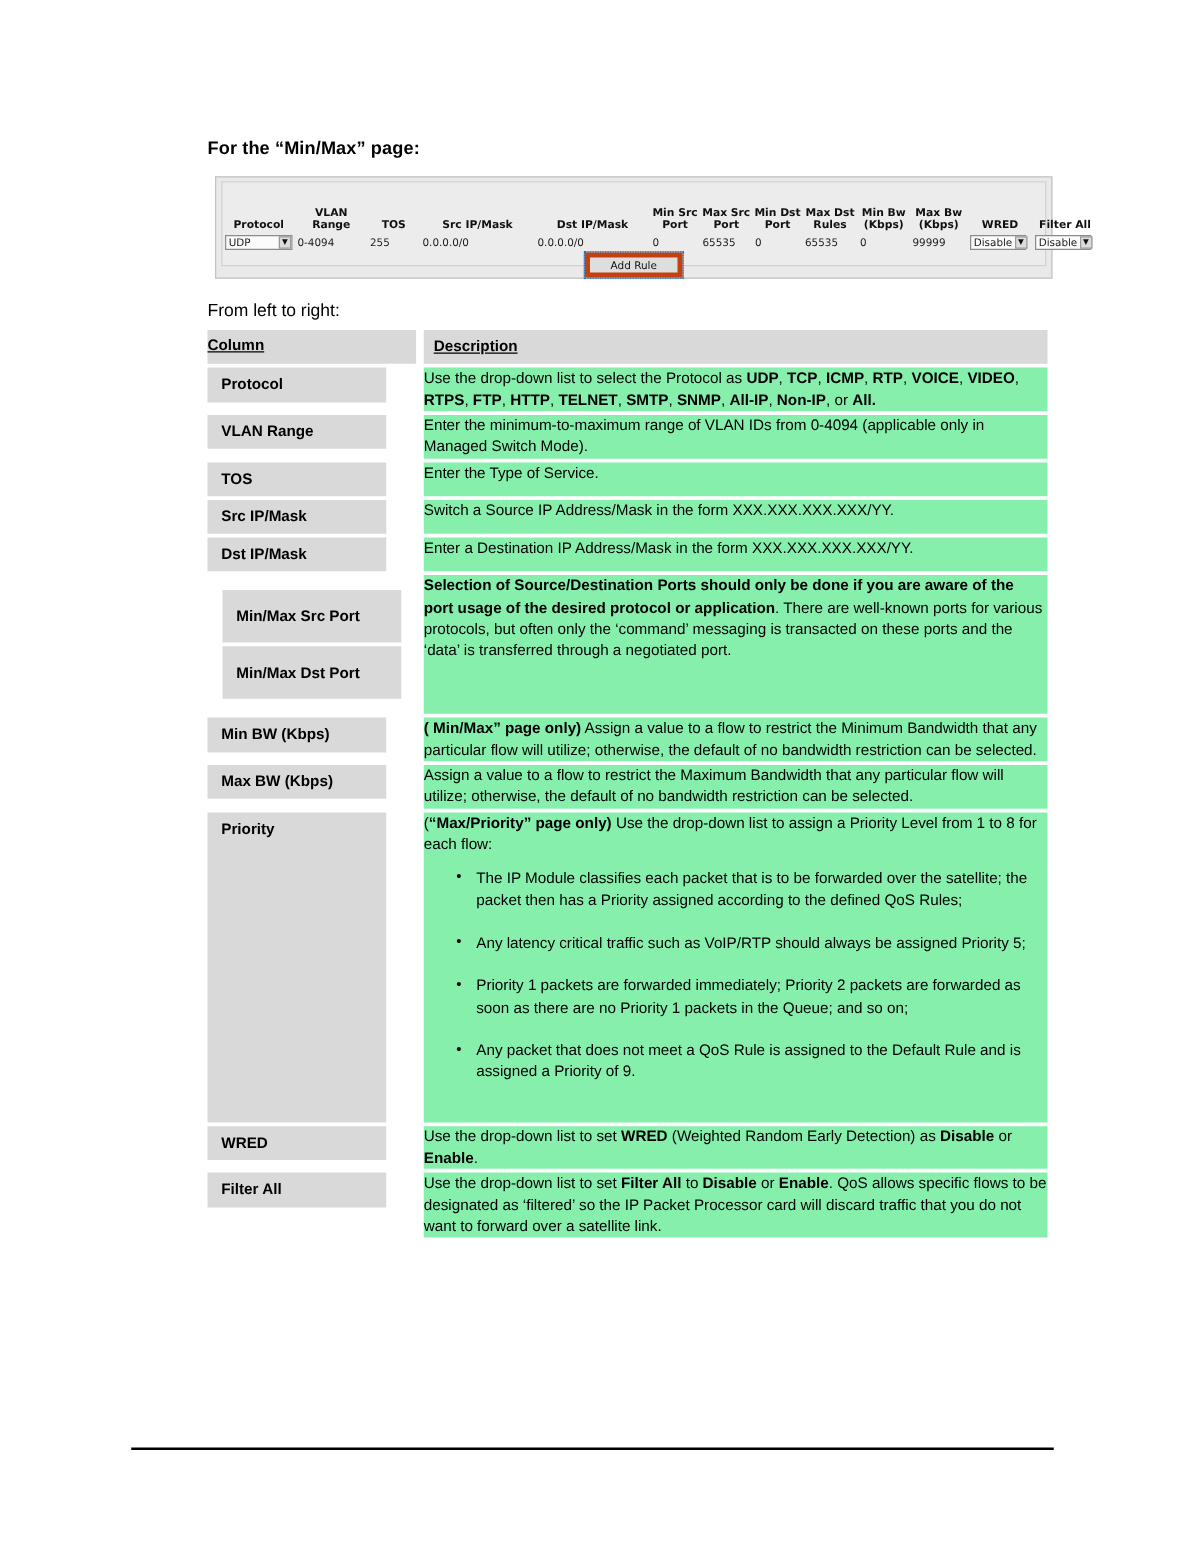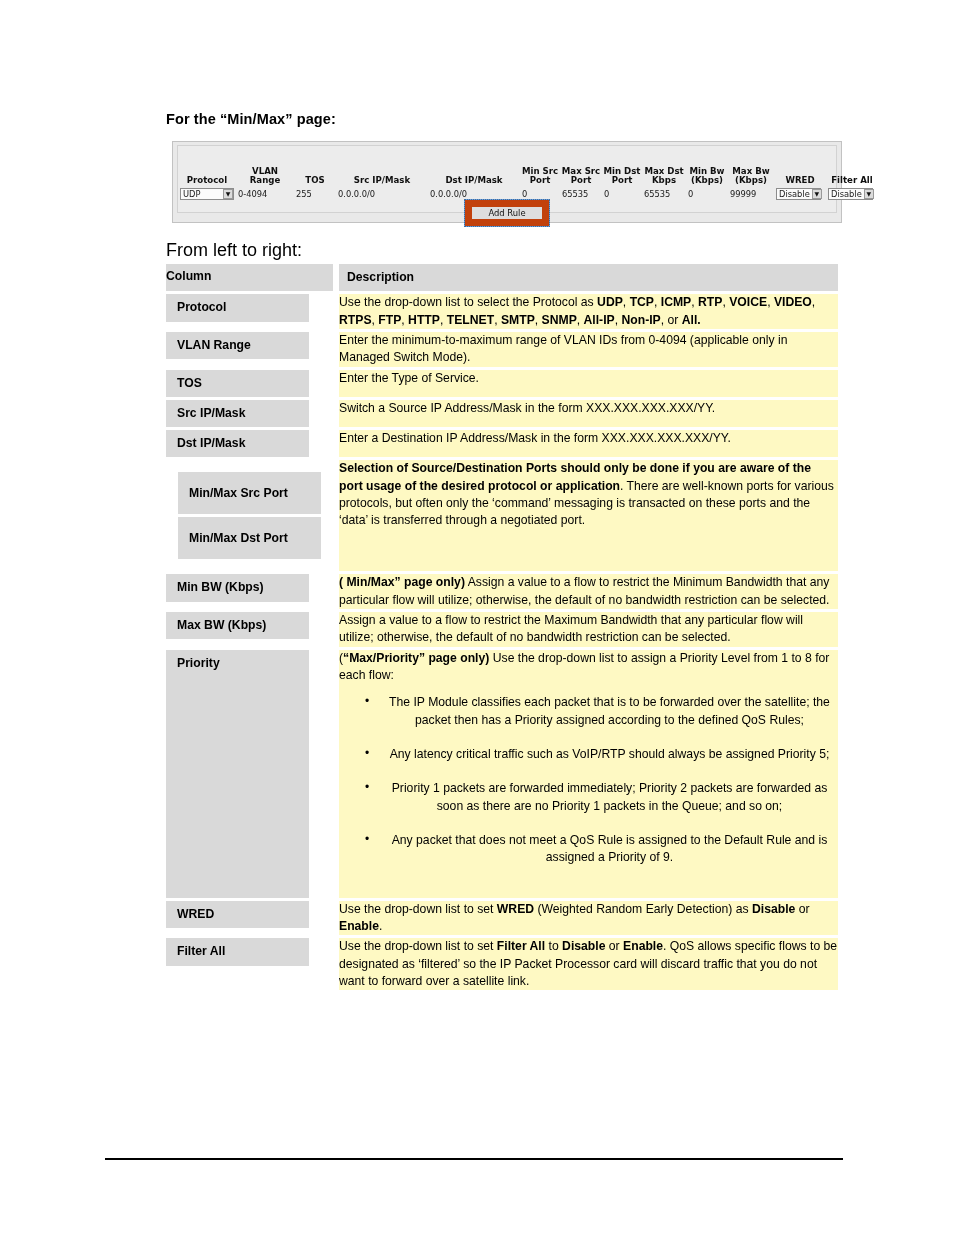--- a/index.html
+++ b/index.html
@@ -33,21 +33,21 @@
     font-weight: bold;
     letter-spacing: 0.1px;
     color: #000;
     white-space: nowrap;
   }
 
   .intro-line {
     position: absolute;
     left: 166px;
     top: 240px;
-    font-size: 18px;
+    font-size: 14px;
     color: #000;
     white-space: nowrap;
   }
 
   
   .shot {
     position: absolute;
     left: 172px;
     top: 141px;
     width: 670px;
@@ -140,21 +140,21 @@
     position: absolute;
     left: 0; right: 0;
     top: 54px;
     text-align: center;
   }
   .add-rule-btn {
     display: inline-block;
     font-size: 8.4px;
     padding: 1px 16px;
     background: #dedede;
-    border: 7px solid #c2410c;
+    border: 4px solid #c2410c;
     outline: 1px dotted #3b6ea5;
     box-shadow: 0 0 0 1px #6f9fd8;
     color: #111;
     font-family: "DejaVu Sans", sans-serif;
   }
 
   
   .doctable {
     position: absolute;
     left: 166px;
@@ -175,43 +175,43 @@
     font-size: 12.2px;
     font-weight: bold;
     padding: 6px 0 6px 11px;
     box-sizing: border-box;
     line-height: 1.25;
     color: #000;
   }
   .gap-col { width: 6px; background: #ffffff; }
 
   .cell-desc {
-    background: #fef9c3;
+    background: #86efac;
     font-size: 12.2px;
     line-height: 1.42;
     padding: 6px 8px 6px 8px;
     box-sizing: border-box;
     color: #000;
   }
   .hdr .cell-term,
   .hdr .cell-desc {
     background: #d9d9d9;
     font-weight: bold;
     padding-top: 5px;
     padding-bottom: 5px;
+    text-decoration: underline;
   }
   .hdr .cell-desc { padding-left: 8px; }
 
   .cell-desc b { font-weight: bold; }
 
   ul.bullets {
     margin: 10px 0 4px 0;
     padding: 0 0 0 26px;
     list-style: none;
-    text-align: center;
   }
   ul.bullets li {
     position: relative;
     margin: 0 0 17px 0;
     line-height: 1.42;
     font-size: 12.2px;
     padding-left: 16px;
   }
   ul.bullets li:last-child { margin-bottom: 18px; }
   ul.bullets li::before {
@@ -276,21 +276,21 @@
             <th>TOS</th>
             <th>Src IP/Mask</th>
             <th>Dst IP/Mask</th>
             <th>Min Src
 Port</th>
             <th>Max Src
 Port</th>
             <th>Min Dst
 Port</th>
             <th>Max Dst
-Kbps</th>
+Rules</th>
             <th>Min Bw
 (Kbps)</th>
             <th>Max Bw
 (Kbps)</th>
             <th>WRED</th>
             <th>Filter All</th>
           </tr>
           <tr>
             <td class="c-left">
               <span class="mini-select w-protocol">

